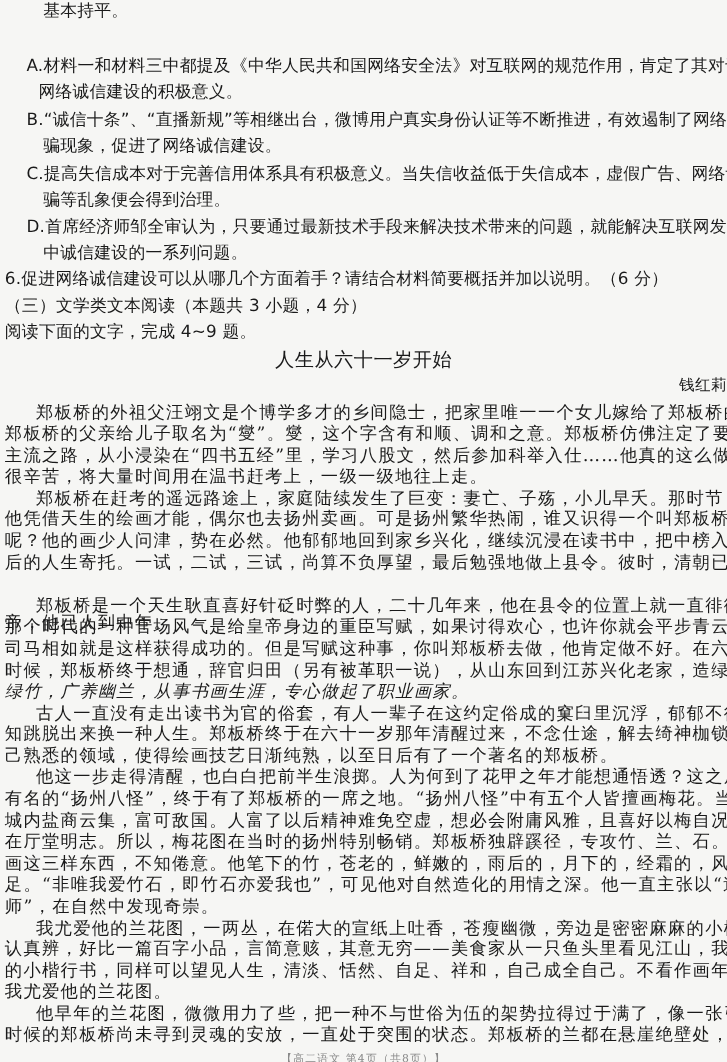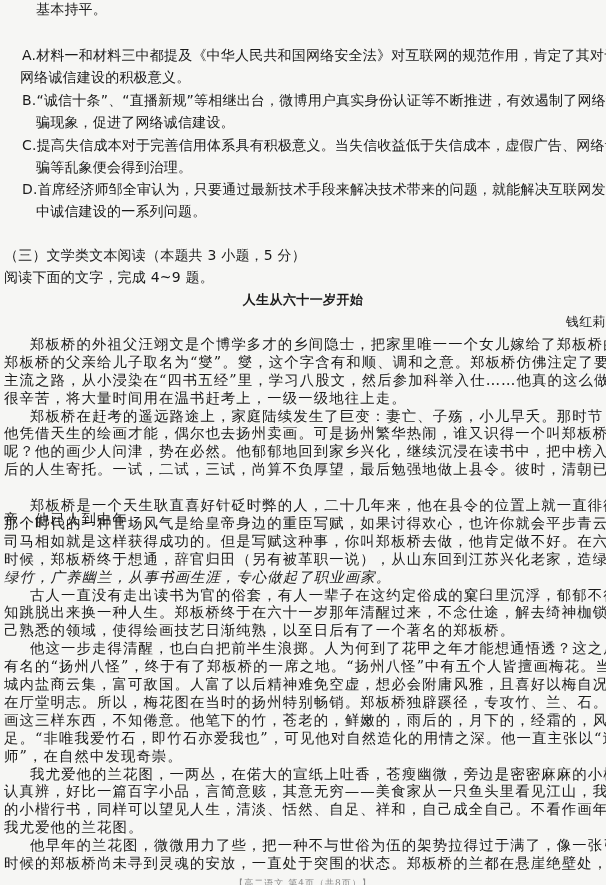--- a/index.html
+++ b/index.html
@@ -7,42 +7,43 @@
     width: 606px; height: 885px; overflow: hidden;
     background: #f6f6f4;
     color: #1a1a1a;
     font-family: "DejaVu Serif", "Liberation Serif", serif;
     font-size: 14.2px;
     position: relative;
   }
   .page { position: absolute; left: 0; top: 0; width: 606px; height: 885px; }
   .line { position: absolute; white-space: nowrap; line-height: 22px; letter-spacing: 0.4px; }
   .q { font-family: "DejaVu Sans", "Liberation Sans", sans-serif; font-size: 14px; letter-spacing: 0.2px; }
-  .title { font-family: "DejaVu Sans", "Liberation Sans", sans-serif; font-size: 13px; font-weight: bold; }
+  .title { font-family: "DejaVu Sans", "Liberation Sans", sans-serif; font-size: 16px; font-weight: normal; }
   .author { font-size: 13px; }
   .body { font-size: 14.4px; letter-spacing: 1.1px; }
   .footer { font-size: 9px; color: #888; letter-spacing: 1px; }
 </style>
 </head>
 <body>
 
 <div class="page">
 
   <div class="line q" style="left:36px; top:-2px;">基本持平。</div>
 
   <div class="line q" style="left:22px; top:44px;">A.材料一和材料三中都提及《中华人民共和国网络安全法》对互联网的规范作用，肯定了其对于</div>
-  <div class="line q" style="left:20px; top:66px;text-align:right;">网络诚信建设的积极意义。</div>
+  <div class="line q" style="left:32px; top:66px;text-align:right;">网络诚信建设的积极意义。</div>
   <div class="line q" style="left:22px; top:89px;">B.“诚信十条”、“直播新规”等相继出台，微博用户真实身份认证等不断推进，有效遏制了网络诈</div>
   <div class="line q" style="left:36px; top:111px;">骗现象，促进了网络诚信建设。</div>
   <div class="line q" style="left:22px; top:134px;">C.提高失信成本对于完善信用体系具有积极意义。当失信收益低于失信成本，虚假广告、网络诈</div>
   <div class="line q" style="left:36px; top:156px;">骗等乱象便会得到治理。</div>
   <div class="line q" style="left:22px; top:178px;">D.首席经济师邹全审认为，只要通过最新技术手段来解决技术带来的问题，就能解决互联网发展</div>
   <div class="line q" style="left:36px; top:200px;">中诚信建设的一系列问题。</div>
 
-  <div class="line q" style="left:4px; top:244px;">（三）文学类文本阅读（本题共 3 小题，5 分）</div>
+  <div class="line q" style="left:4px; top:222px;">6.促进网络诚信建设可以从哪几个方面着手？请结合材料简要概括并加以说明。（6 分）</div>
+  <div class="line q" style="left:4px; top:244px;">（三）文学类文本阅读（本题共 3 小题，4 分）</div>
   <div class="line q" style="left:4px; top:266px;">阅读下面的文字，完成 4~9 题。</div>
 
   <div class="line title" style="left:0; width:606px; text-align:center; top:289px;">人生从六十一岁开始</div>
   <div class="line author" style="left:0; width:606px; text-align:right; top:311px;">钱红莉</div>
 
   <div>
     <div class="line body" style="left:30px; top:333px;">郑板桥的外祖父汪翊文是个博学多才的乡间隐士，把家里唯一一个女儿嫁给了郑板桥的父亲。</div>
     <div class="line body" style="left: 4px; top: 350.897px;">郑板桥的父亲给儿子取名为“燮”。燮，这个字含有和顺、调和之意。郑板桥仿佛注定了要走一条</div>
     <div class="line body" style="left: 4px; top: 368.793px;">主流之路，从小浸染在“四书五经”里，学习八股文，然后参加科举入仕……他真的这么做了，做得</div>
     <div class="line body" style="left: 4px; top: 386.69px; text-align: right;">很辛苦，将大量时间用在温书赶考上，一级一级地往上走。</div>

